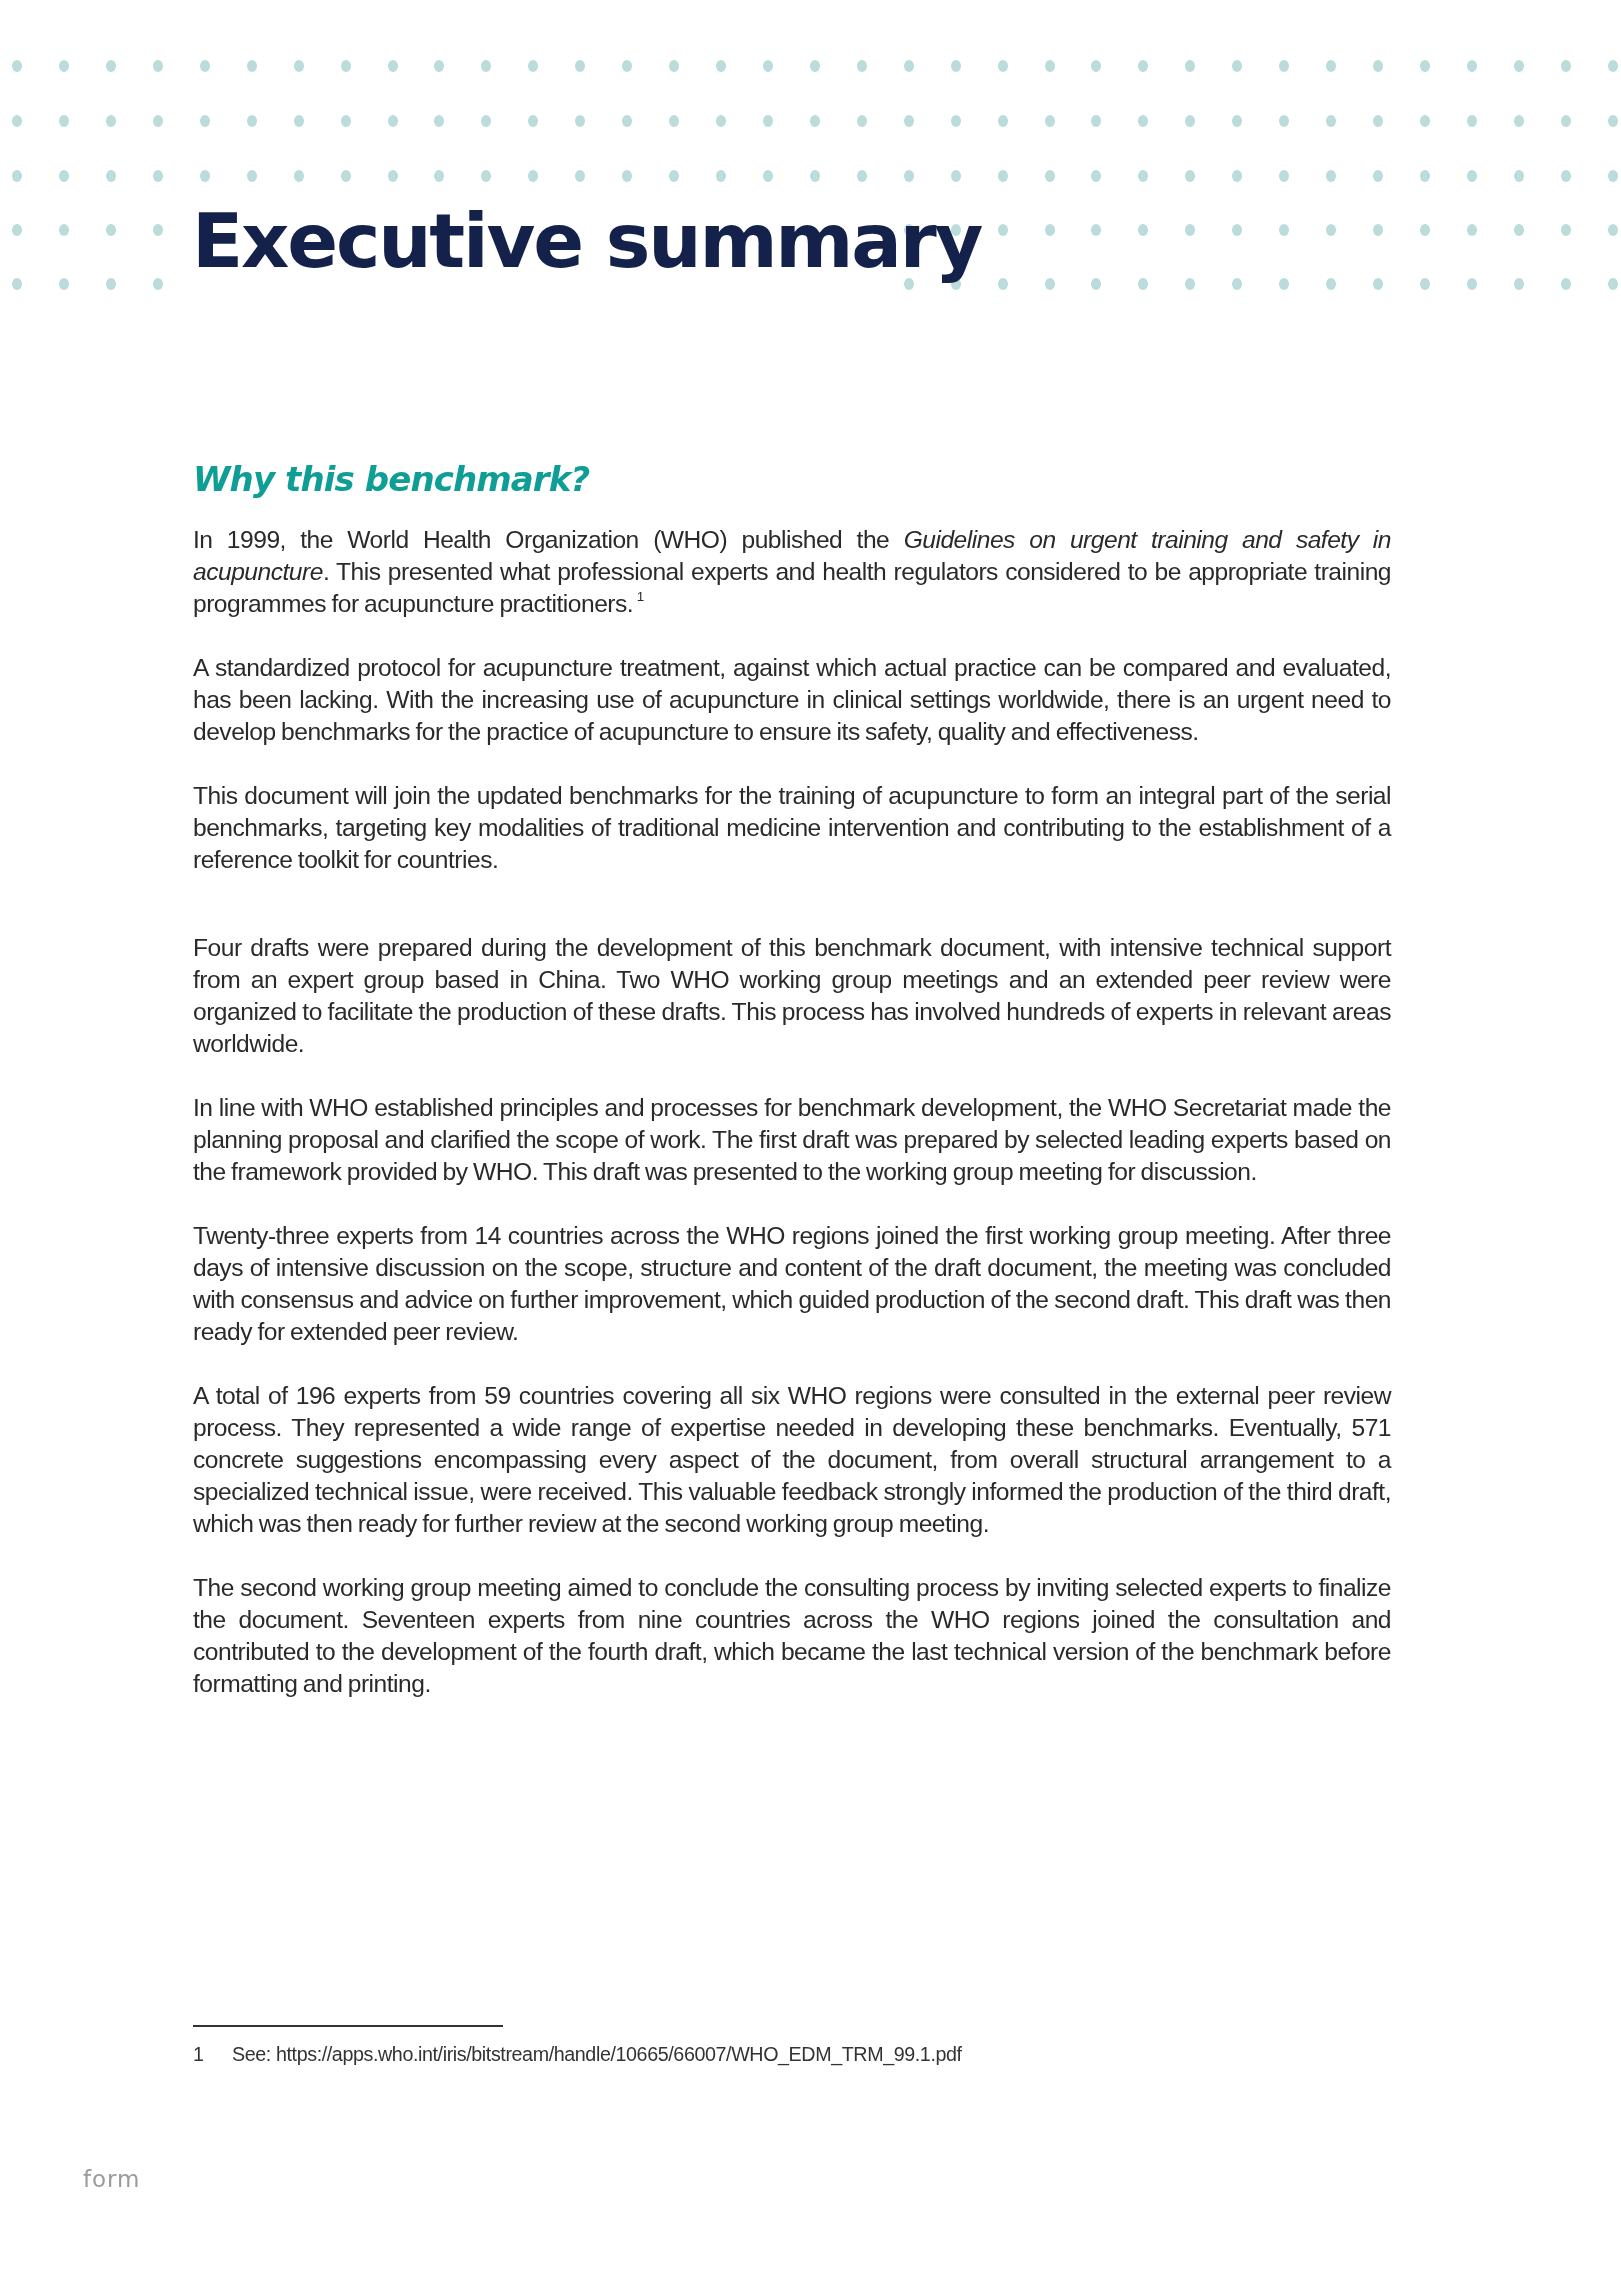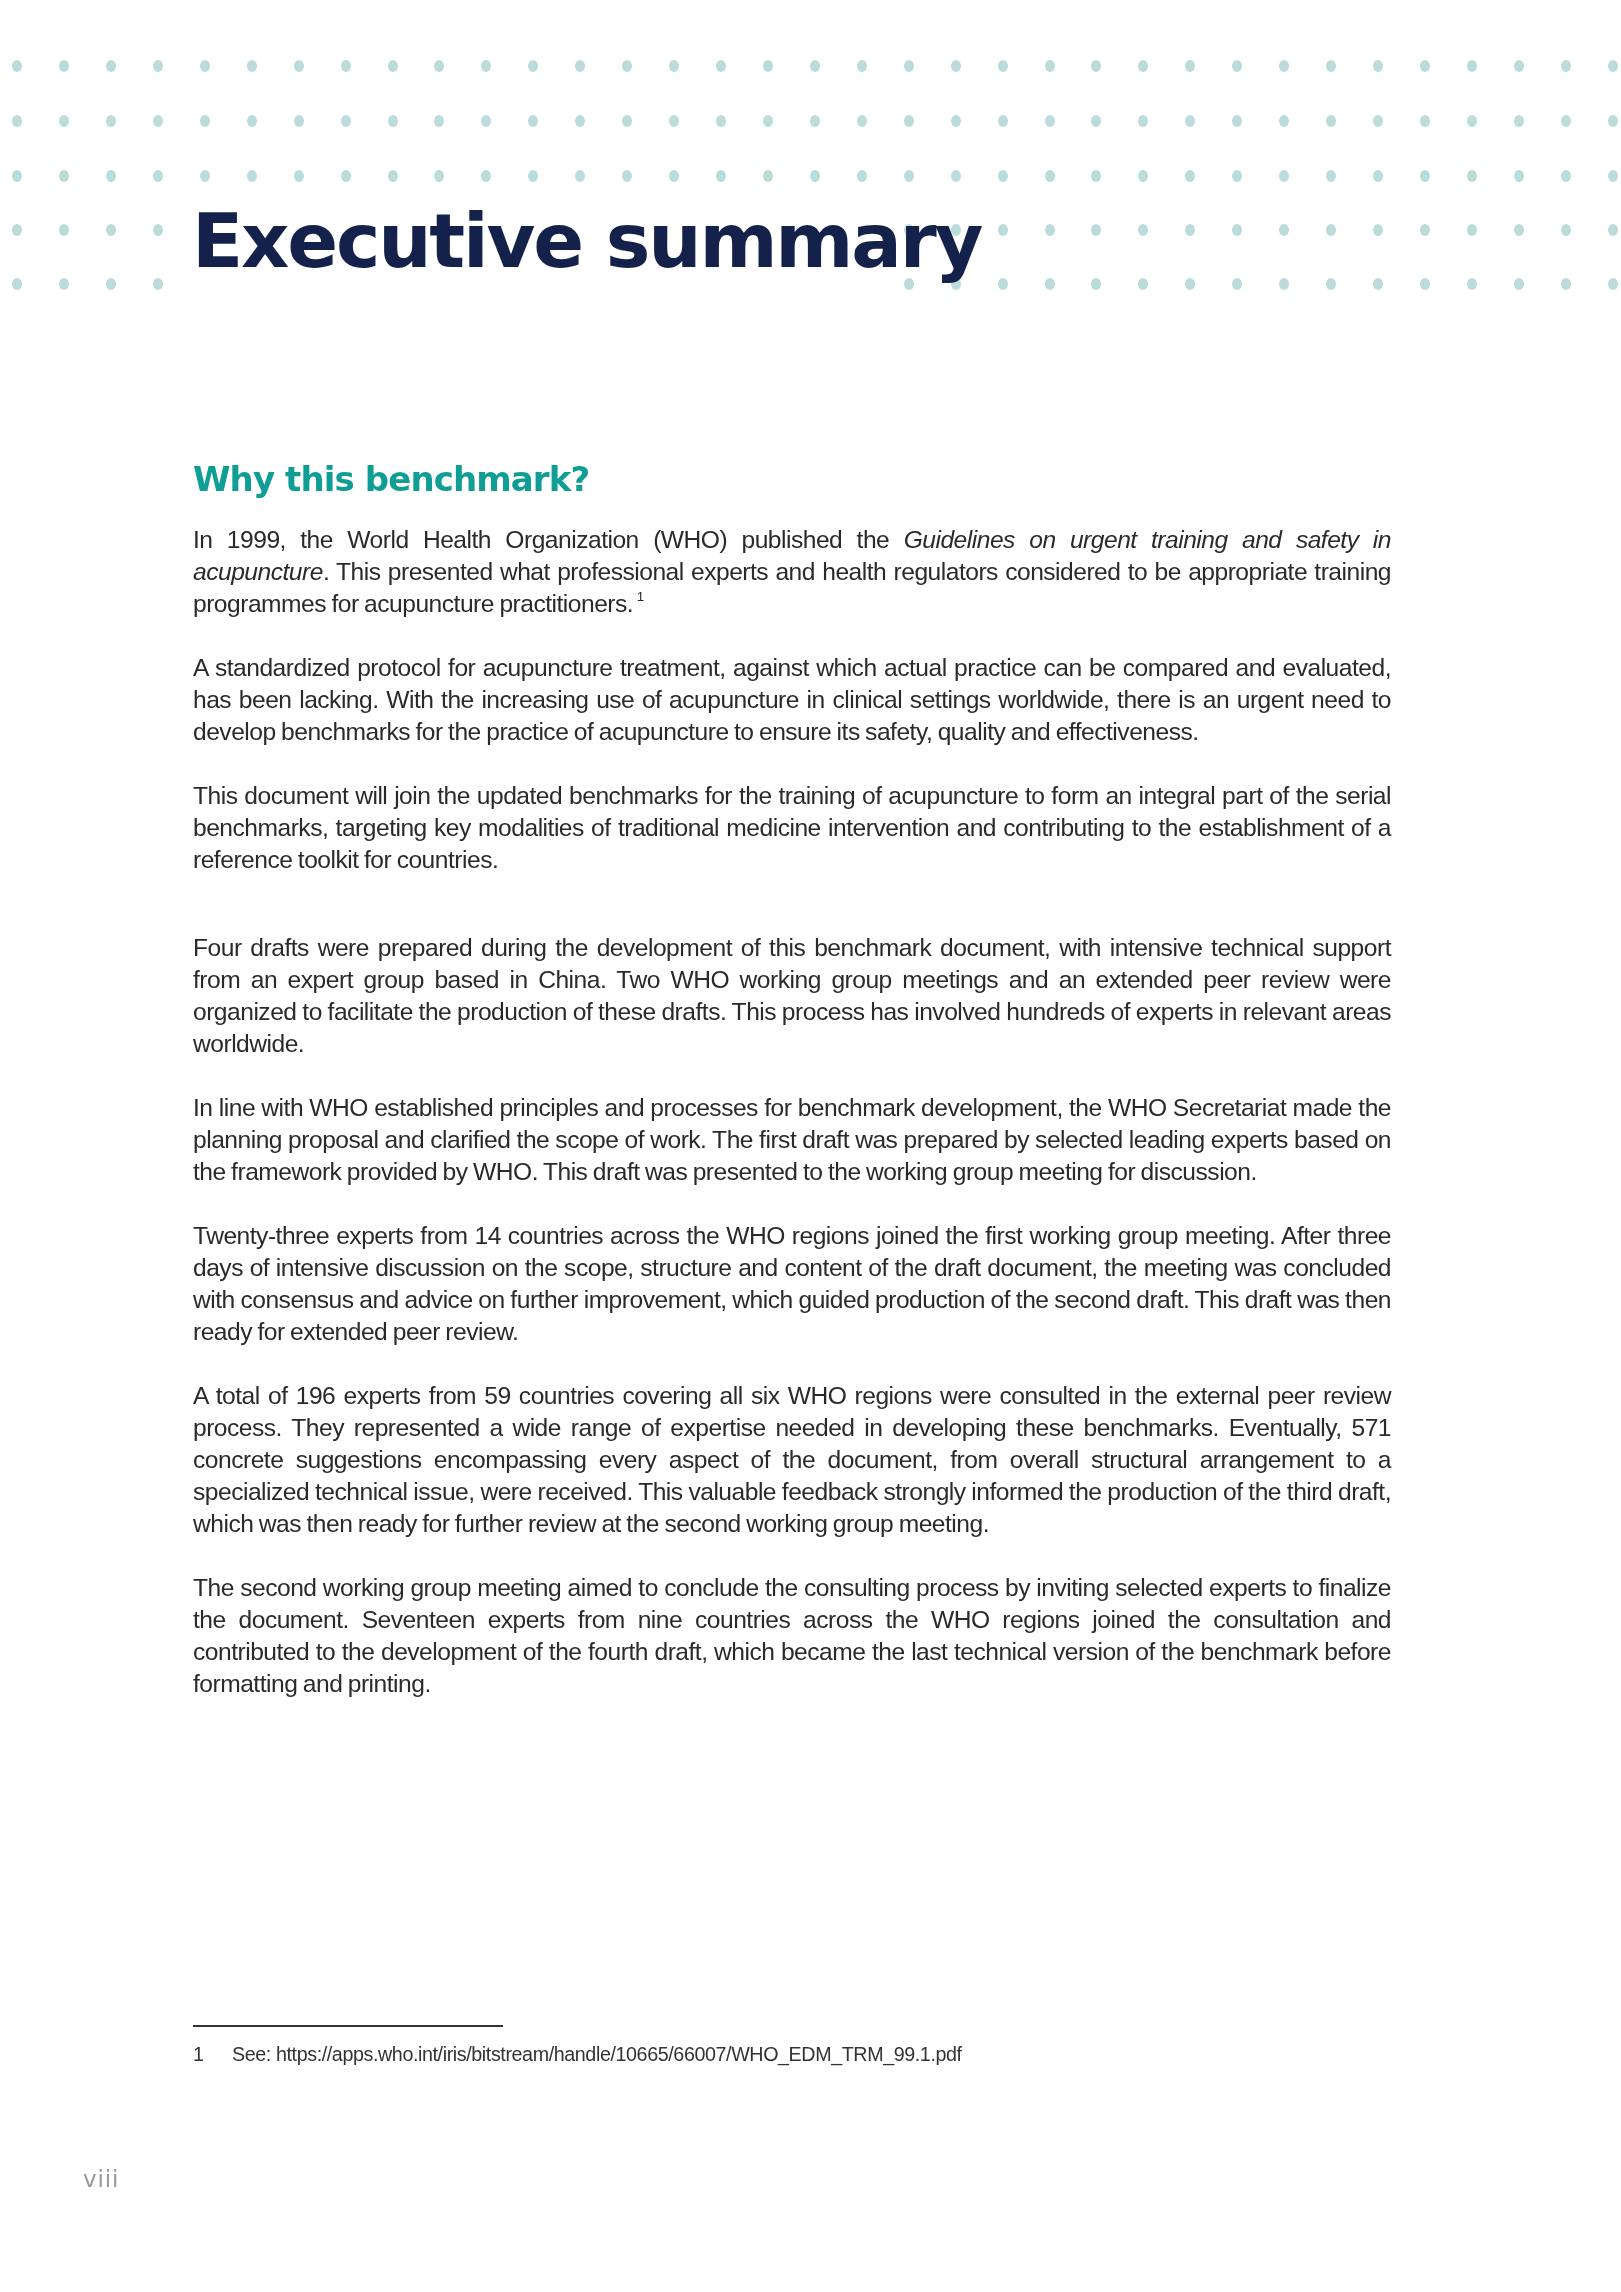--- a/index.html
+++ b/index.html
@@ -25,21 +25,21 @@
     .content {
       position: absolute; left: 193px; top: 452px; width: 1198px;
     }
     .section-heading {
       margin: 0; font-family: "DejaVu Sans", sans-serif; font-weight: bold;
       font-size: 34px; line-height: 54px; color: #0f9e95;
       letter-spacing: -0.9px;
     }
     .section { margin: 0; }
     .section + .section { margin-top: 56px; }
-    .section-heading { margin-bottom: 18px; }
+    .section-heading { margin-bottom: 18px; font-style: italic; }
     .para {
       margin: 0 0 32px 0; font-size: 24.6px; line-height: 32px;
       color: #2a2a2a; text-align: justify; letter-spacing: -0.5px;
       word-spacing: -0.9px;
     }
     .para:last-child { margin-bottom: 0; }
     .para em { font-style: italic; }
     .para sup { font-size: 13.4px; vertical-align: 10.7px; line-height: 0; margin-left: 3.6px; }
     .footnote-rule {
       position: absolute; left: 193px; top: 2025px; width: 310px; height: 0;
@@ -253,14 +253,14 @@
     <p class="para">A total of 196 experts from 59 countries covering all six WHO regions were consulted in the external peer review process. They represented a wide range of expertise needed in developing these benchmarks. Eventually, 571 concrete suggestions encompassing every aspect of the document, from overall structural arrangement to a specialized technical issue, were received. This valuable feedback strongly informed the production of the third draft, which was then ready for further review at the second working group meeting.</p>
     <p class="para">The second working group meeting aimed to conclude the consulting process by inviting selected experts to finalize the document. Seventeen experts from nine countries across the WHO regions joined the consultation and contributed to the development of the fourth draft, which became the last technical version of the benchmark before formatting and printing.</p>
   </section>
 </div>
 
 <div class="footnote-rule"></div>
 <div class="footnote">
   <span class="fn-num">1</span><span>See: https://apps.who.int/iris/bitstream/handle/10665/66007/WHO_EDM_TRM_99.1.pdf</span>
 </div>
 
-<div class="page-number">viii</div>
+<div class="page-number">form</div>
 
 
 </body></html>

